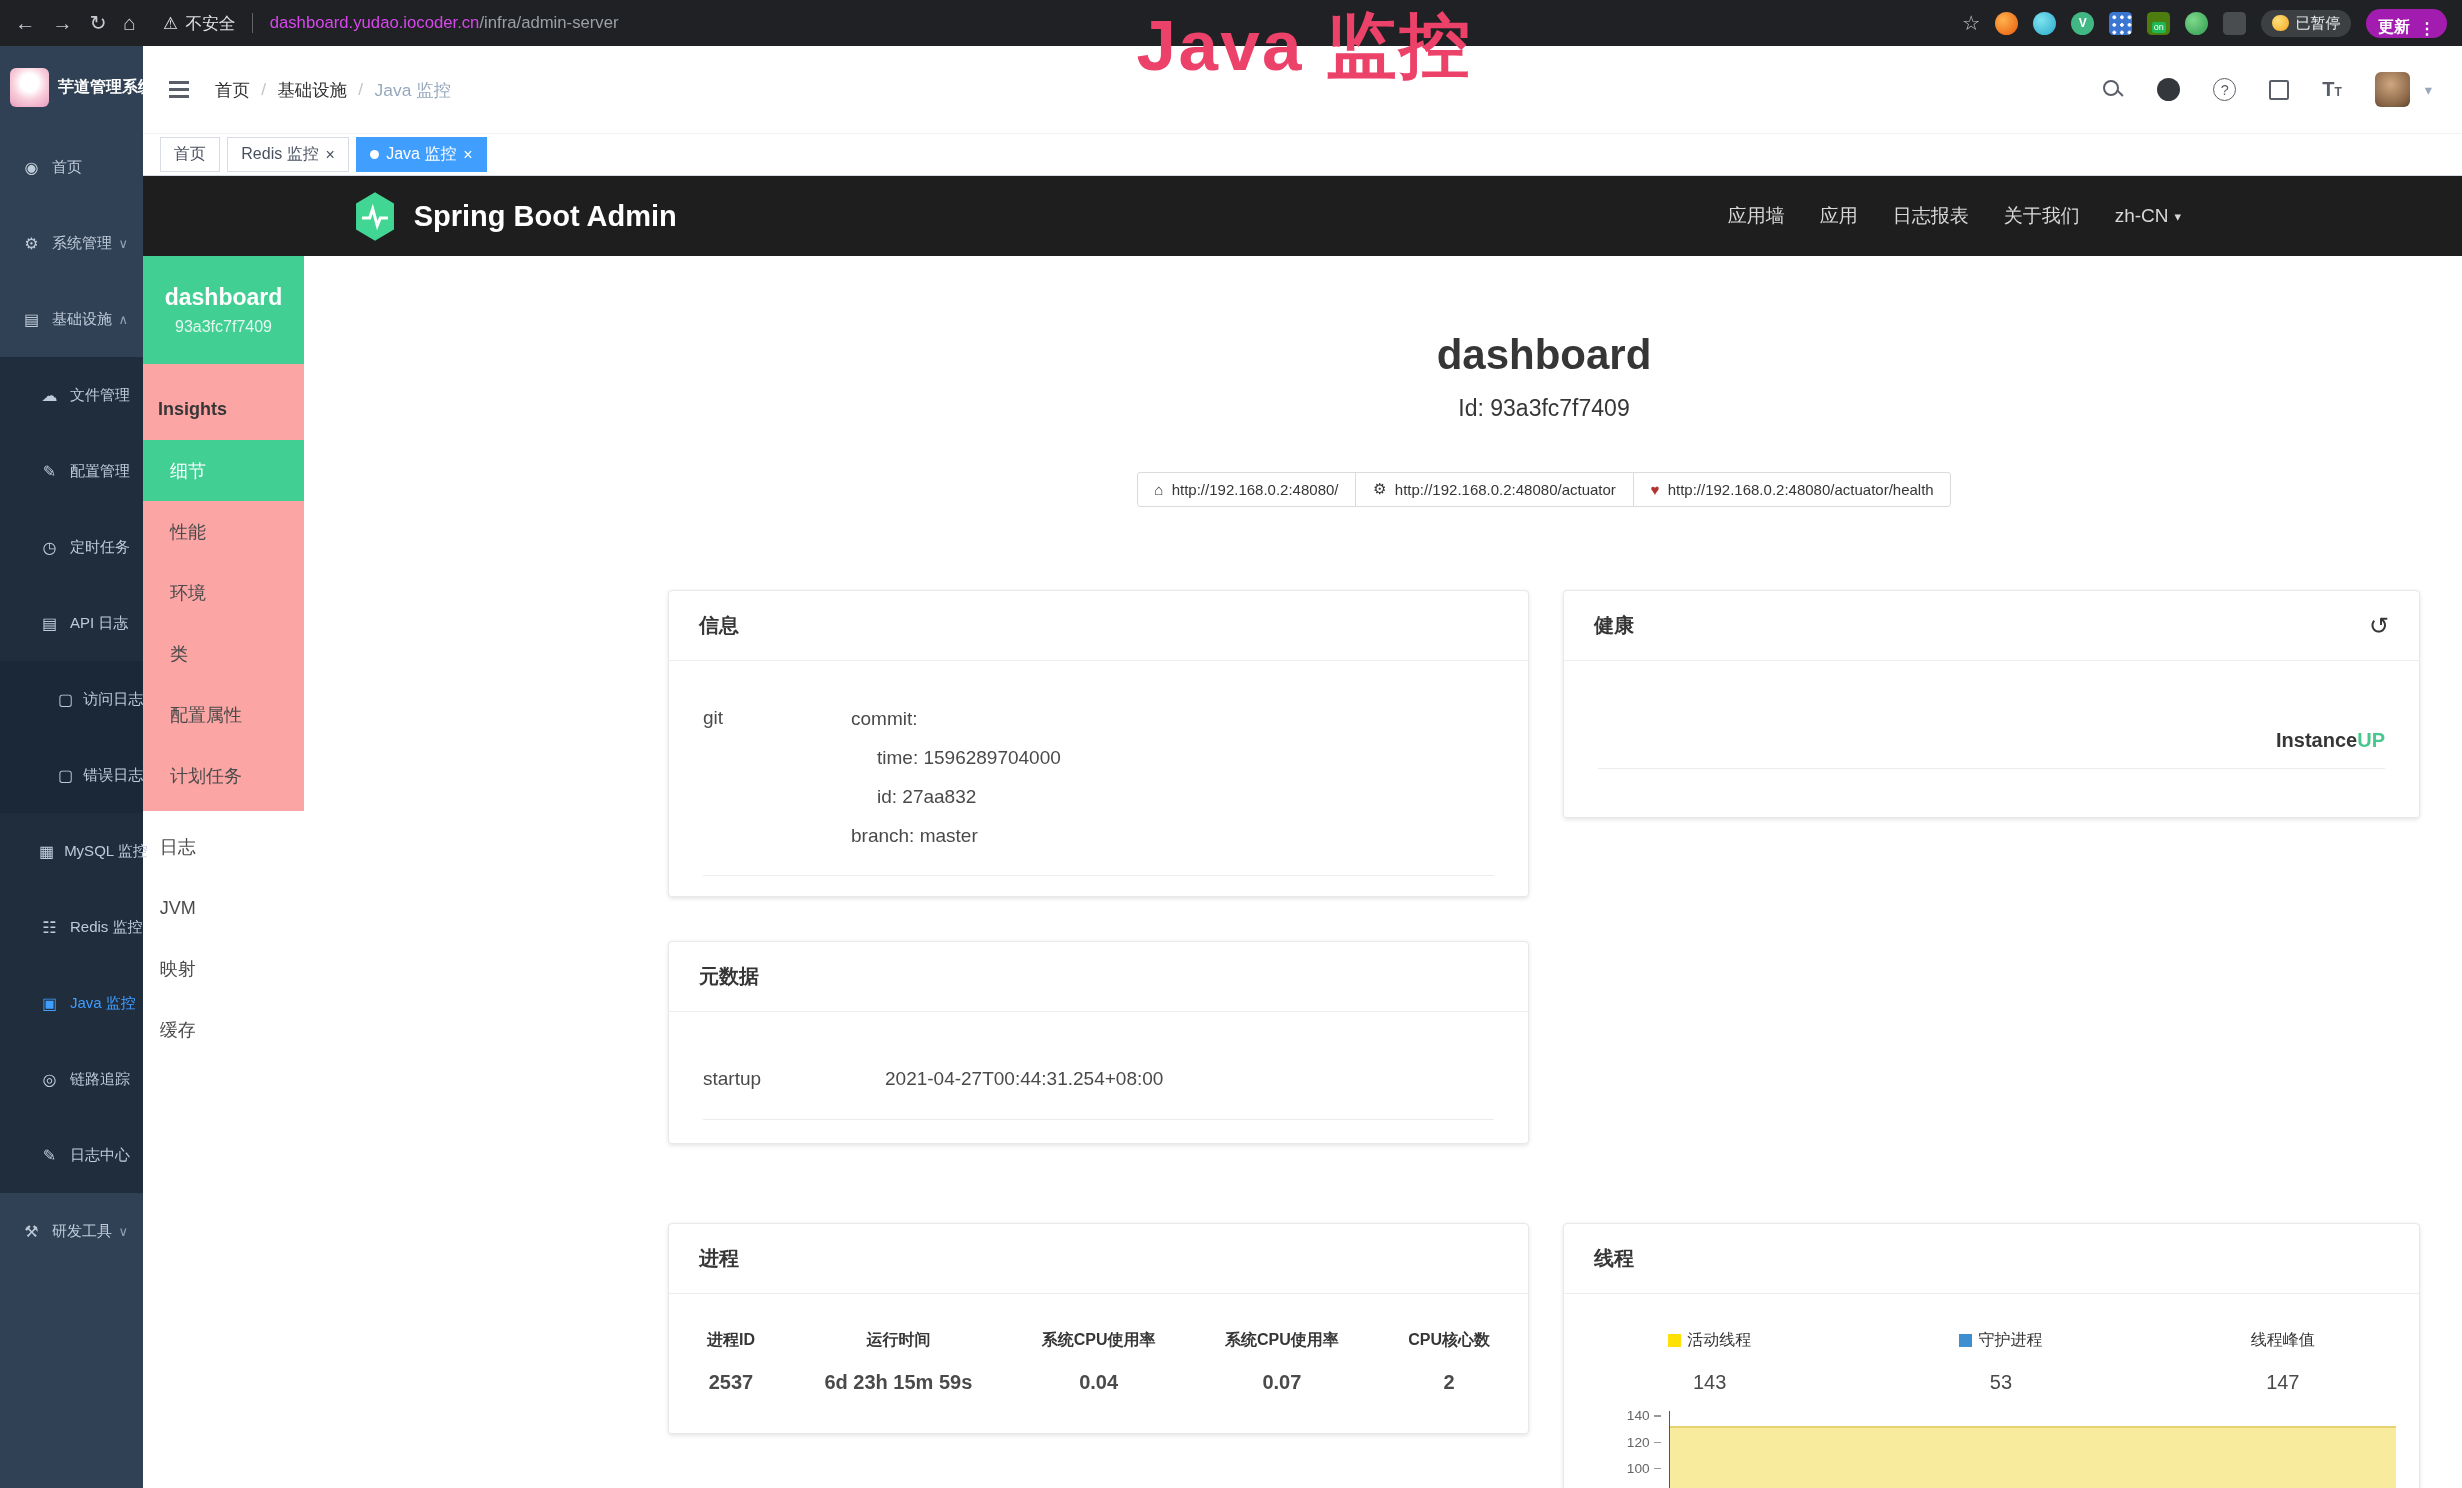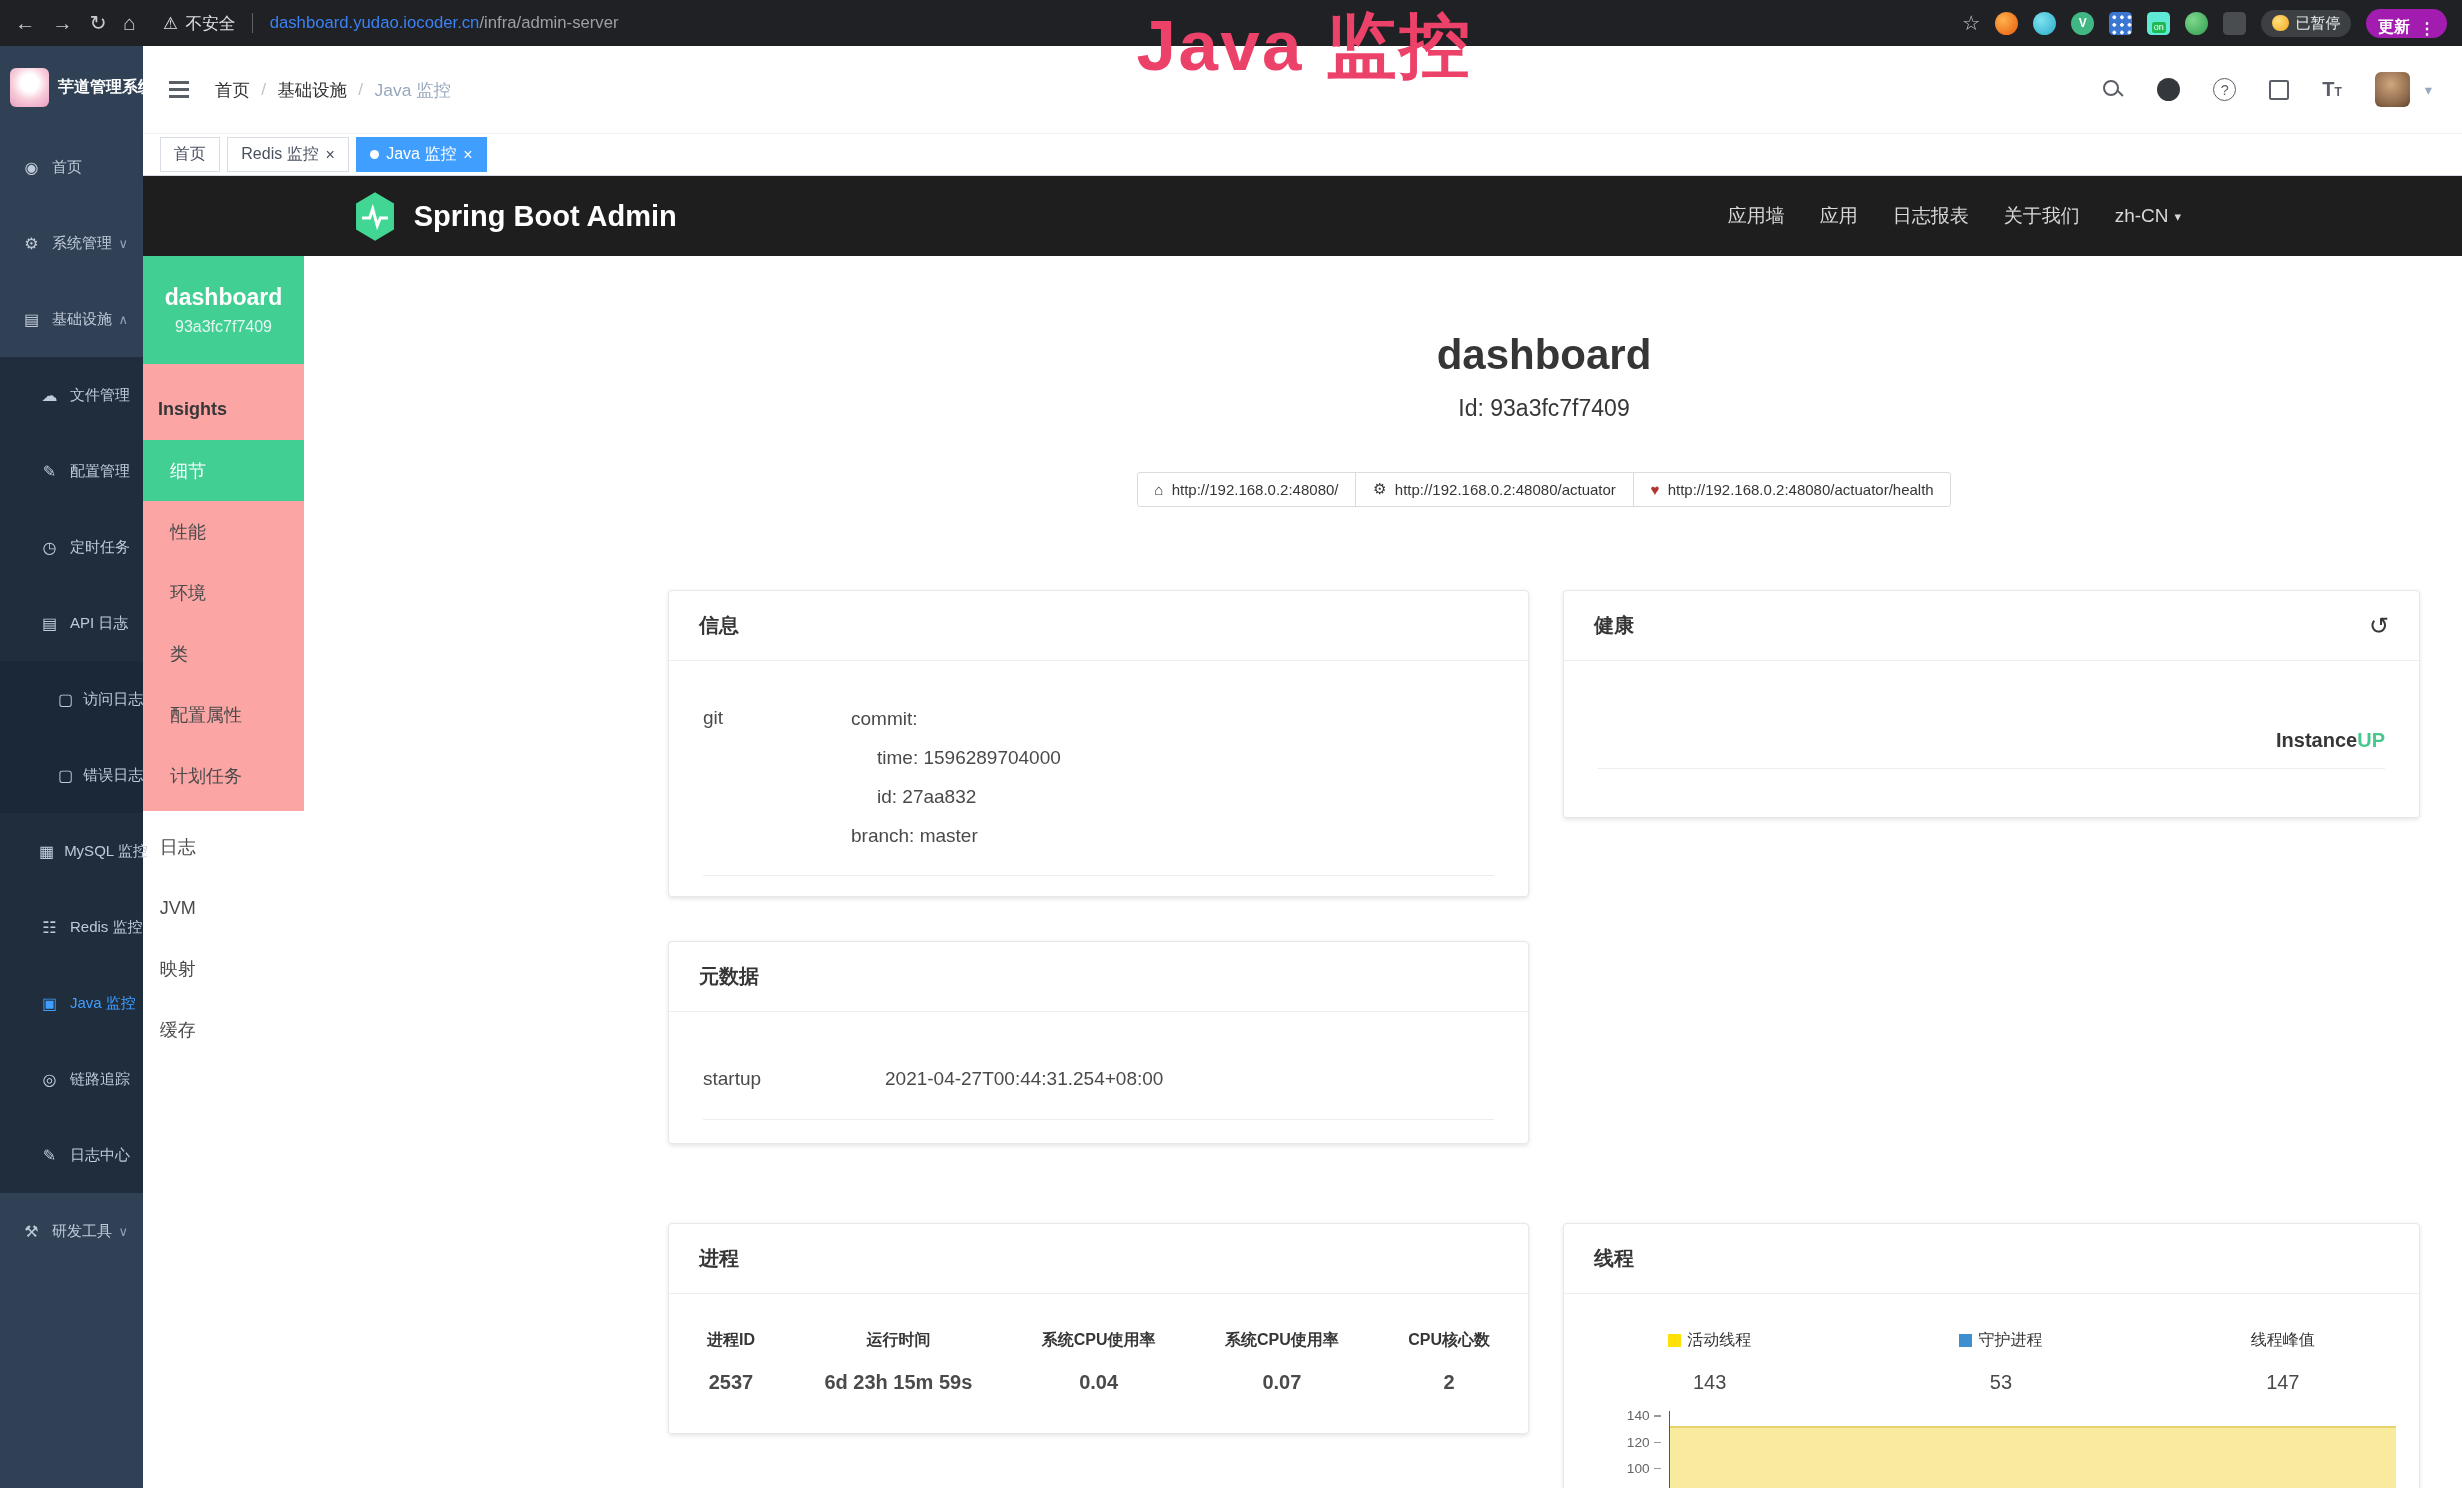--- a/index.html
+++ b/index.html
@@ -5,29 +5,29 @@
   * { margin:0; padding:0; box-sizing:border-box; }
   html,body { width:2462px; height:1489px; background:#fff; font-family:"Liberation Sans", sans-serif; }
   .stage { position:relative; width:2462px; height:1489px; overflow:hidden; background:#fff; }
 
   
   .chrome { position:absolute; top:0; left:0; right:0; height:46px; background:#202124; display:flex; align-items:center; padding:0 15px; gap:16.7px; color:#c7cbd1; z-index:5; }
   .chrome-icon { font-size:20.5px; line-height:1; color:#c7cbd1; cursor:pointer; }
   .secchip { display:flex; align-items:center; gap:7.6px; font-size:16.7px; color:#dfe1e5; margin-left:10.6px; cursor:pointer; }
   .chrome-divider { width:0.8px; height:20px; background:#5f6368; }
   .urltext { font-size:16.7px; cursor:text; white-space:nowrap; }
-  .urltext .domain { color:#3b82f6; }
+  .urltext .domain { color:#d946ef; }
   .urltext .path { color:#9aa0a6; }
   .chrome-right { margin-left:auto; display:flex; align-items:center; gap:15px; }
   .ext { width:23px; height:23px; border-radius:50%; flex-shrink:0; }
   .ext-fox { background:radial-gradient(circle at 35% 35%, #ffb24d, #e8590c); }
   .ext-drop { background:radial-gradient(circle at 35% 35%, #7fe3f0, #28a9c8); }
   .ext-vue { background:#41b883; display:flex; align-items:center; justify-content:center; color:#fff; font-size:12px; font-weight:bold; }
   .ext-grid { border-radius:4.6px; background:#3b77d2; background-image:radial-gradient(#fff 1.5px, transparent 2px); background-size:7.6px 7.6px; background-position:1.5px 1.5px; }
-  .ext-on { border-radius:4.6px; background:#5eead4; display:flex; align-items:flex-end; justify-content:center; padding-bottom:1.5px; }
+  .ext-on { border-radius:4.6px; background:#4d7c0f; display:flex; align-items:flex-end; justify-content:center; padding-bottom:1.5px; }
   .ext-on span { background:#1db954; color:#fff; font-size:9px; line-height:10.6px; padding:0 2.3px; border-radius:2.3px; }
   .ext-leaf { background:radial-gradient(circle at 35% 35%, #7ed98c, #2f9a4e); }
   .ext-puzzle { border-radius:4.6px; background:#4a4d50; }
   .paused { background:#3c4043; border-radius:13.7px; height:27px; display:flex; align-items:center; gap:6.8px; padding:0 10.6px; font-size:15px; color:#e8eaed; cursor:pointer; }
   .emoji-face { width:16.7px; height:16.7px; border-radius:50%; background:radial-gradient(circle at 35% 35%, #ffe07a, #f5a623); }
   .update-btn { background:#a21caf; border-radius:14.4px; height:29px; display:flex; align-items:flex-end; gap:9px; padding:0 12px; color:#fff; font-size:16px; font-weight:bold; cursor:pointer; }
 
   
   .annotation { position:absolute; top:0; left:1062px; width:485px; line-height:91px; text-align:center; font-size:71px; font-weight:bold; color:#ec4168; z-index:50; letter-spacing:2.3px; pointer-events:none; }
 

